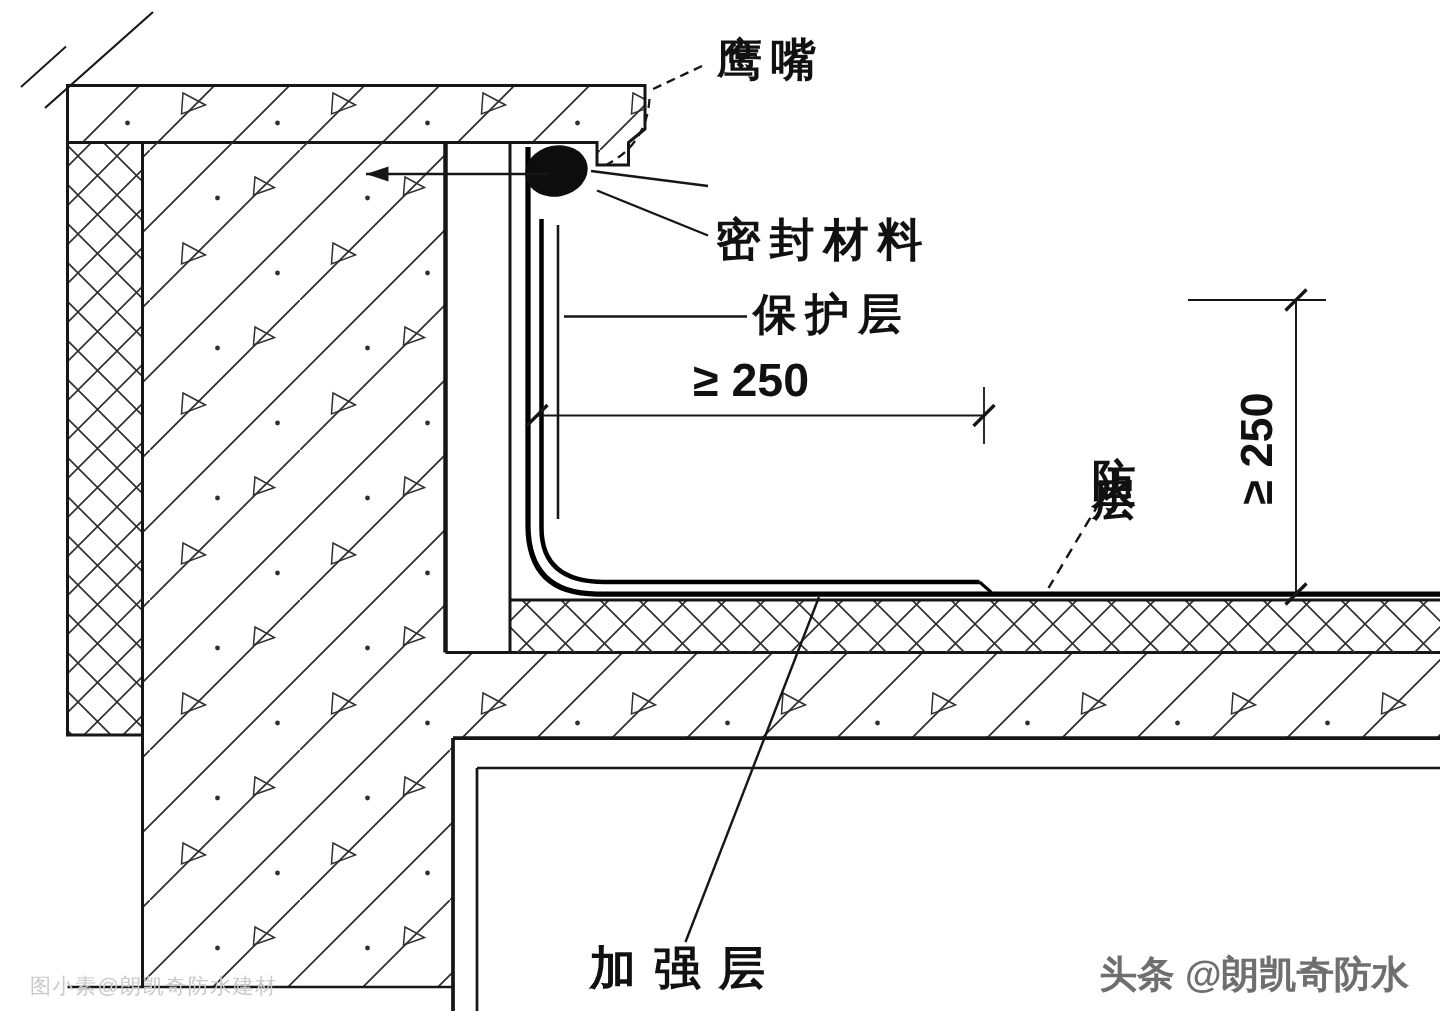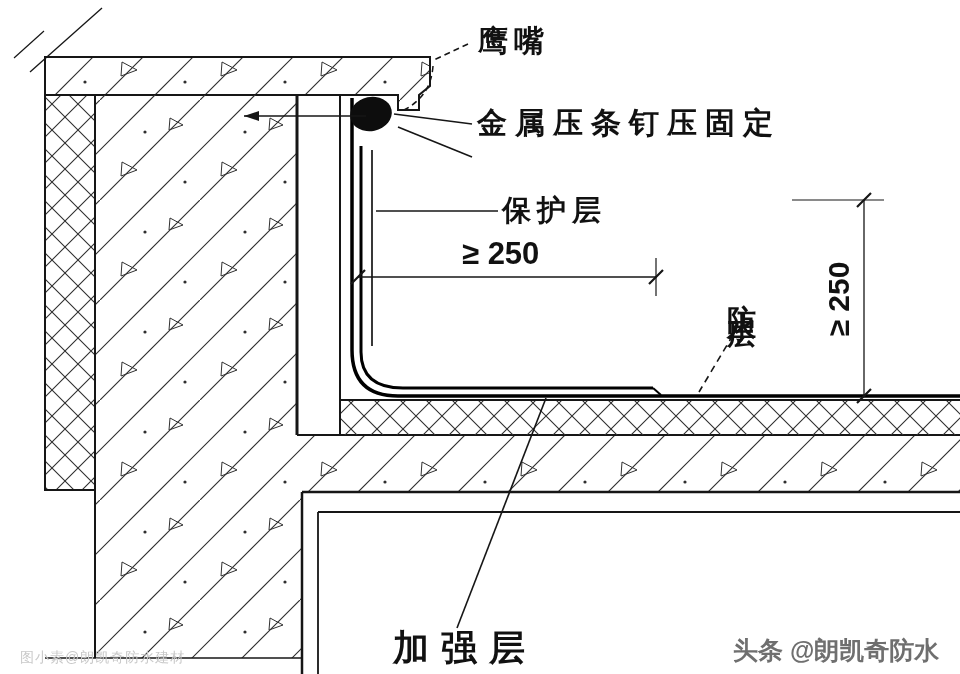--- a/index.html
+++ b/index.html
@@ -25,21 +25,21 @@
   .lbl-sealant      { left: 477px; top: 146px; font-size: 30px; letter-spacing: 6px; }
   .lbl-protect      { left: 502px; top: 196px; font-size: 29px; letter-spacing: 6px; text-align: center; }
   .lbl-dim-h        { left: 462px; top: 238px; font-size: 31px; font-weight: 600; }
   .lbl-waterproof   { left: 727px; top: 281px; font-size: 29px;
                       writing-mode: vertical-rl; text-orientation: upright; letter-spacing: 8px; }
   .lbl-dim-v {
     left: 791px; top: 284px; width: 96px; height: 30px;
     font-size: 30px; text-align: center;
     transform: rotate(-90deg);
   }
-  .lbl-reinforce    { left: 393px; top: 630px; font-size: 36px; letter-spacing: 12px; }
+  .lbl-reinforce    { left: 393px; top: 630px; font-size: 31px; letter-spacing: 12px; }
   .wm-br            { left: 733px; top: 638px; font-size: 25px; color: #6f6f6f; font-weight: 600; }
   .wm-bl            { left: 20px;  top: 650px; font-size: 14px; color: #c9c9c9; font-weight: 400; letter-spacing: 1px; }
 </style>
 </head>
 <body>
 
 <div class="canvas">
 
   <svg width="960" height="674" viewBox="0 0 960 674">
     <defs>
@@ -117,22 +117,22 @@
 
     <g>
       <path d="M792,200 H884" stroke="#161616" stroke-width="1.2" fill="none"></path>
       <path d="M864,200 V396" stroke="#161616" stroke-width="1.3" fill="none"></path>
       <path d="M857,207 L871,193 M857,403 L871,389" stroke="#161616" stroke-width="2.2" fill="none"></path>
     </g>
   </svg>
 
   <div class="label lbl-eagle">鹰嘴</div>
 
-  <div class="label lbl-batten">金属压条钉压固定</div>
 
+  <div class="label lbl-sealant">密封材料</div>
 
   <div class="label lbl-protect">保护层</div>
 
   <div class="label lbl-dim-h">≥ 250</div>
 
   <div class="label lbl-waterproof">防水层</div>
 
   <div class="label lbl-dim-v">≥ 250</div>
 
   <div class="label lbl-reinforce">加强层</div>

